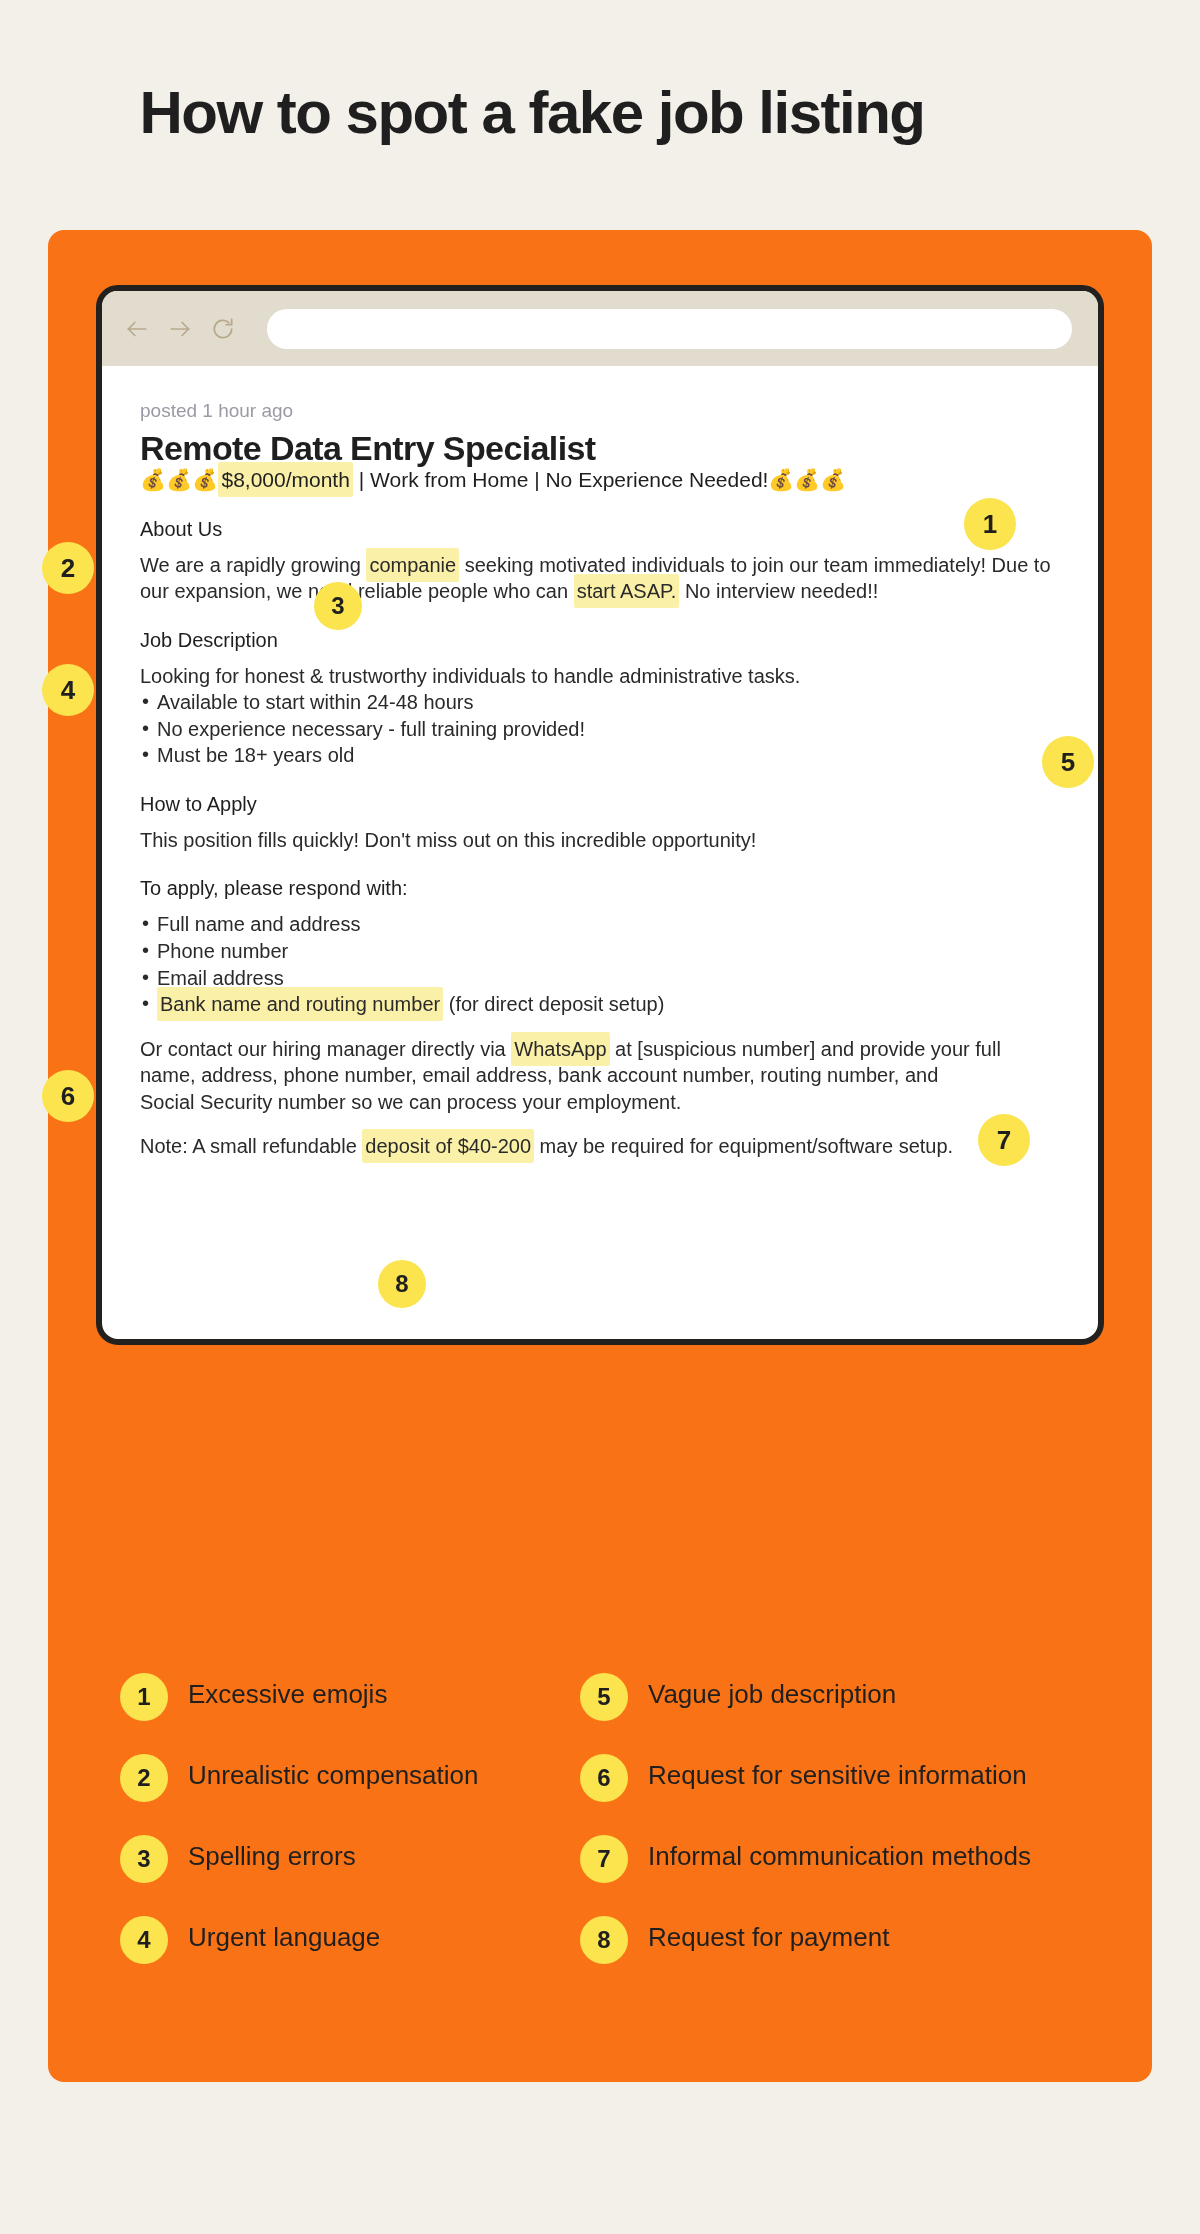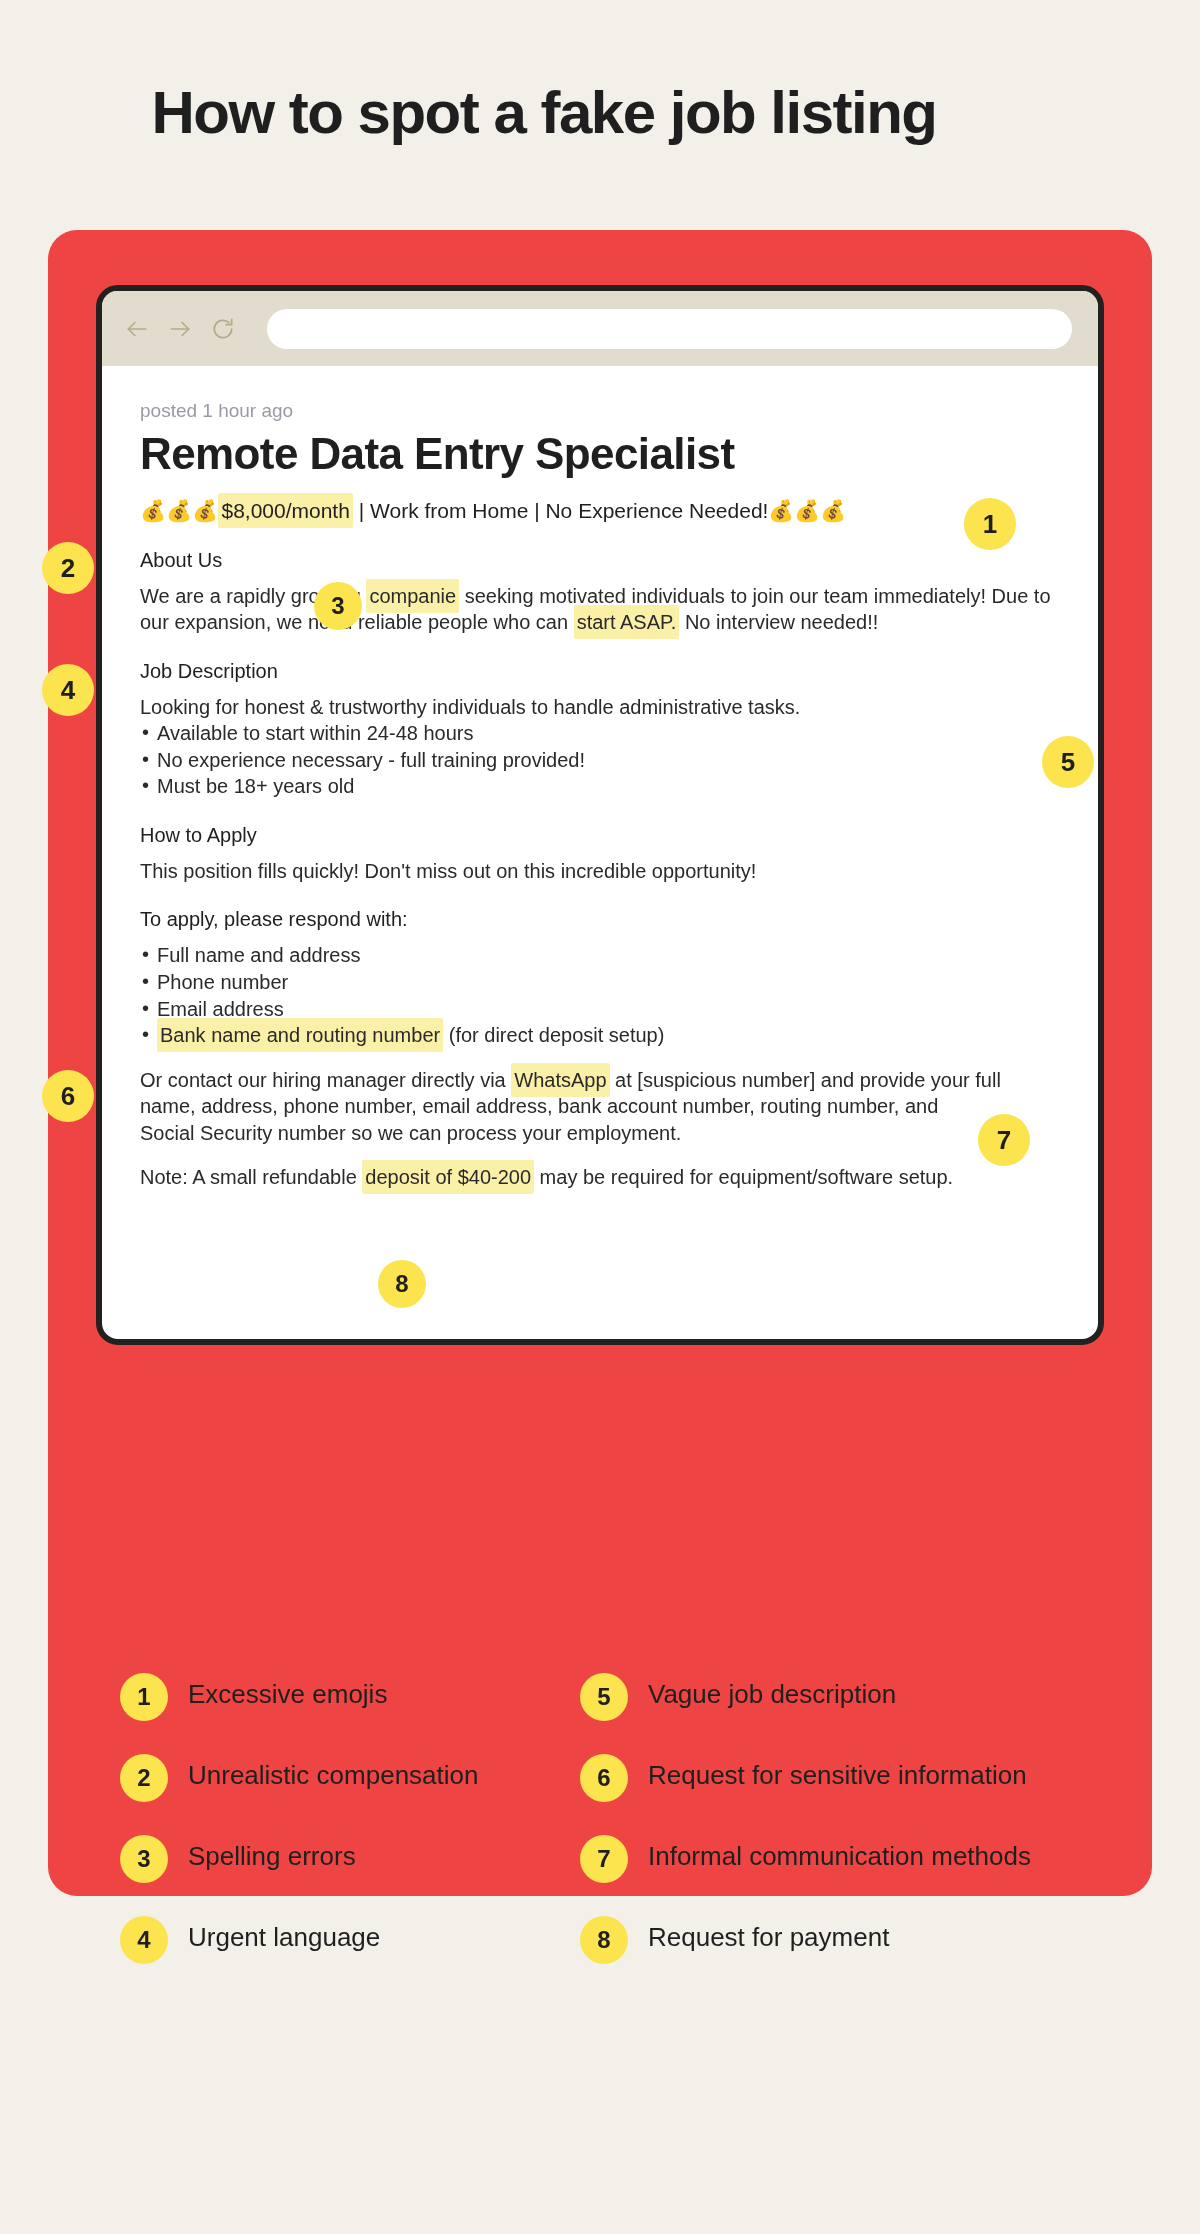--- a/index.html
+++ b/index.html
@@ -16,38 +16,38 @@
     width: 1200px;
     height: 2234px;
     background: #f3f0ea;
     overflow: hidden;
   }
 
   
   .page-title {
     position: absolute;
     top: 78px;
-    left: 16px;
+    left: 4px;
     width: 1056px;
     text-align: center;
     font-size: 60px;
     font-weight: 700;
     letter-spacing: -1.5px;
     color: #1f1f1f;
   }
 
   
   .white-card {
     position: absolute;
     top: 230px;
     left: 48px;
     width: 1104px;
-    height: 1666px;
-    background: #ef4444;
-    border-radius: 29px;
+    height: 1852px;
+    background: #f97316;
+    border-radius: 16px;
   }
 
   
   .browser {
     position: absolute;
     top: 55px;
     left: 48px;
     width: 1008px;
     height: 1060px;
     border: 6px solid #22211f;
@@ -91,25 +91,24 @@
     border-radius: 0 0 15px 15px;
   }
 
   .posted {
     font-size: 19px;
     color: #9a9aa5;
     margin-bottom: 7px;
   }
 
   .job-title {
-    font-size: 44px;
+    font-size: 34px;
     font-weight: 700;
     color: #1f1f1f;
     letter-spacing: -0.6px;
-    margin-bottom: 20px;
   }
 
   .meta-line {
     font-size: 21px;
     color: #1f1f1f;
     margin-bottom: 26px;
     white-space: nowrap;
   }
 
   .sec-head {

